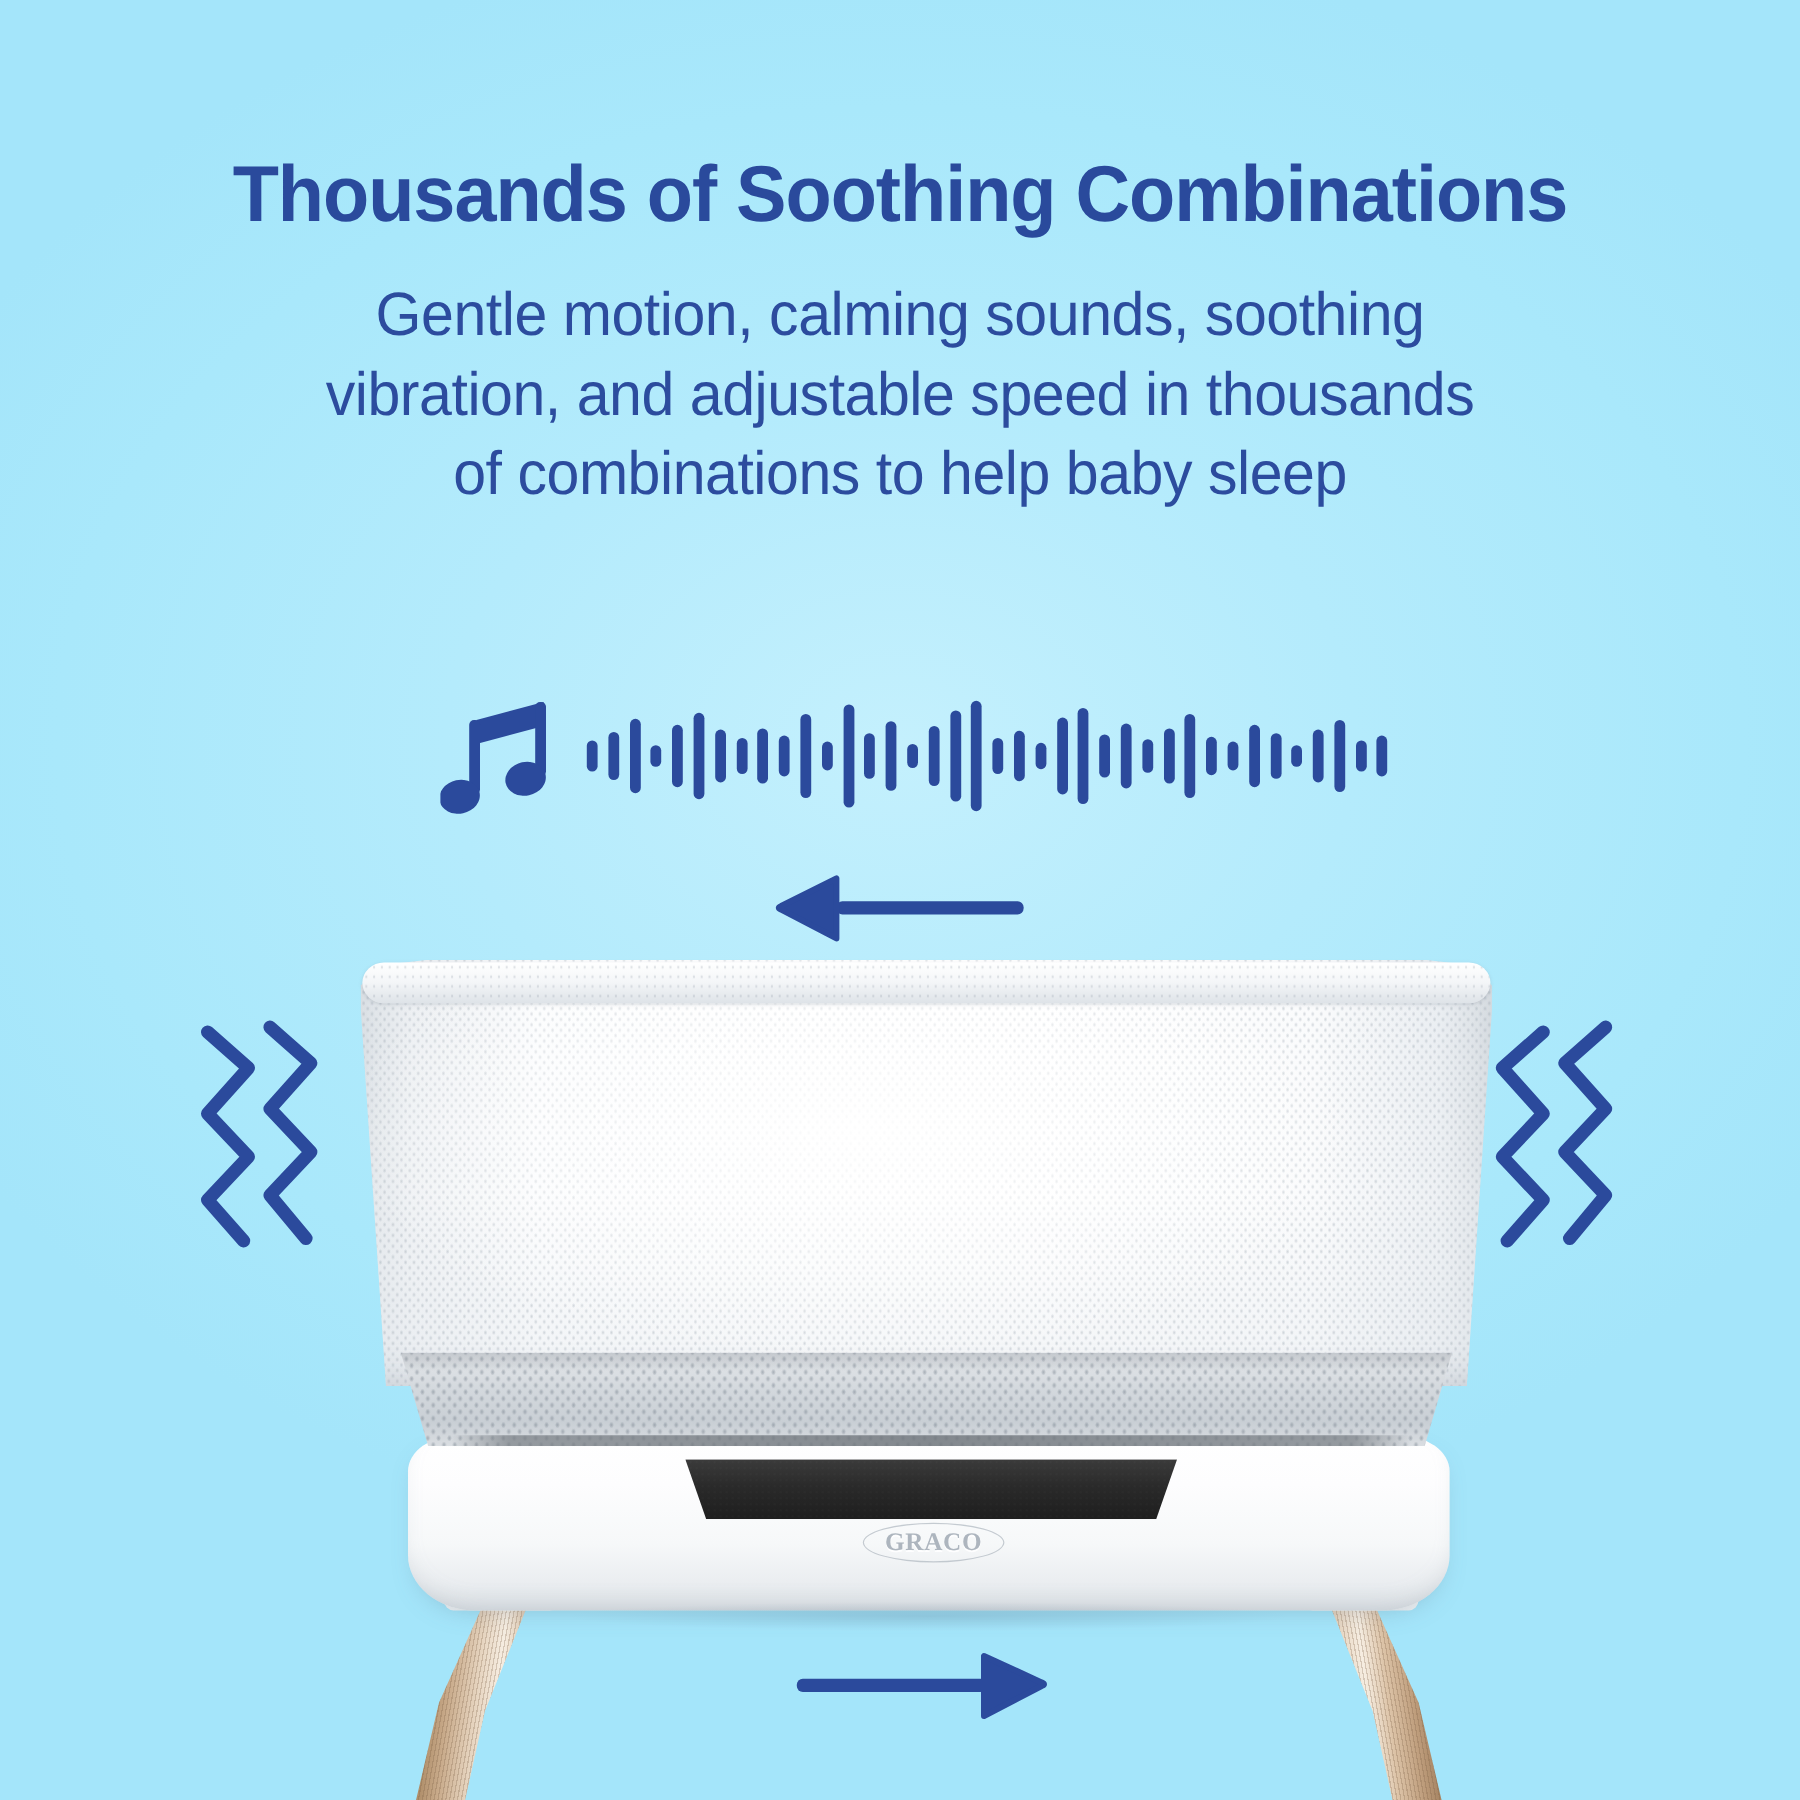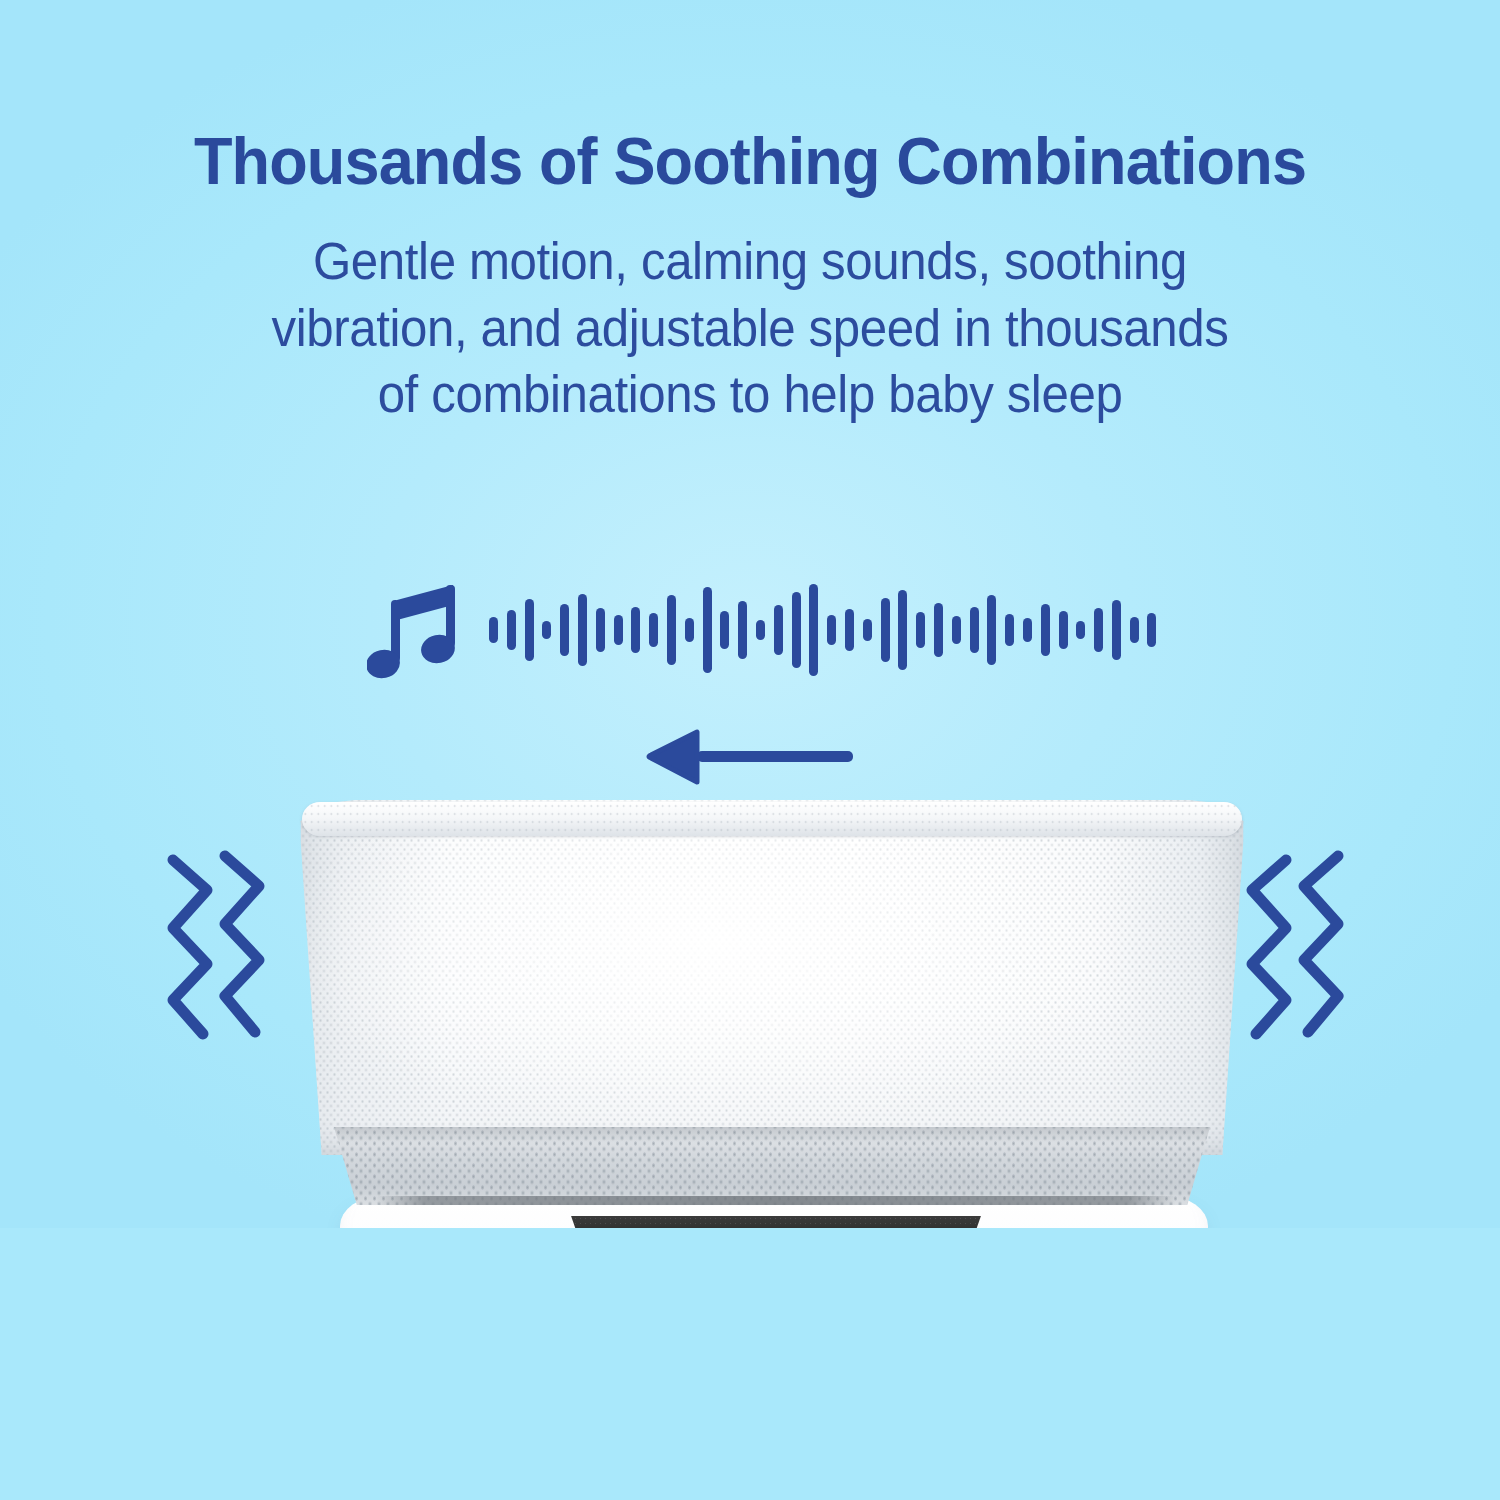--- a/index.html
+++ b/index.html
@@ -11,21 +11,21 @@
 
   body {
     font-family:"Liberation Sans", sans-serif;
     background:#A9E8FB;
     position:relative;
   }
 
   
   #scene {
     position:absolute; inset:0;
-    width:1500px; height:1228px;
+    width:1500px; height:1500px;
     background:
       radial-gradient(ellipse 900px 680px at 750px 620px,
                       #C4F0FD 0%, #B4EBFC 42%, #A9E8FB 78%, #A4E5FA 100%);
     overflow:hidden;
   }
 
   
   #headline-block {
     position:absolute;
     left:0; top:128px;

